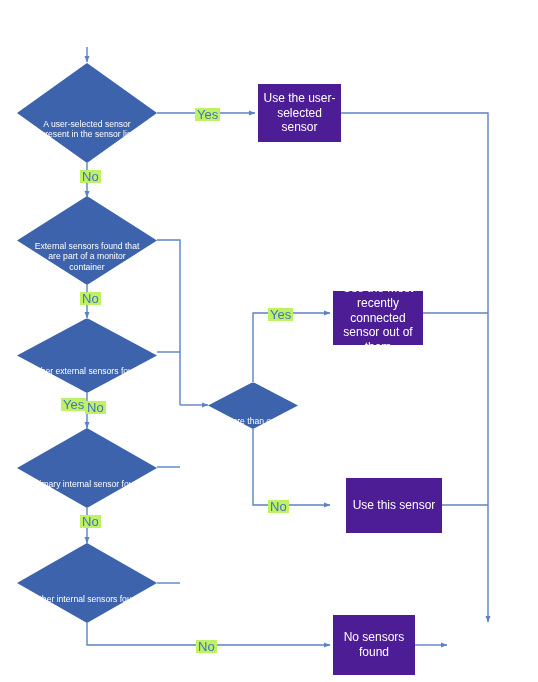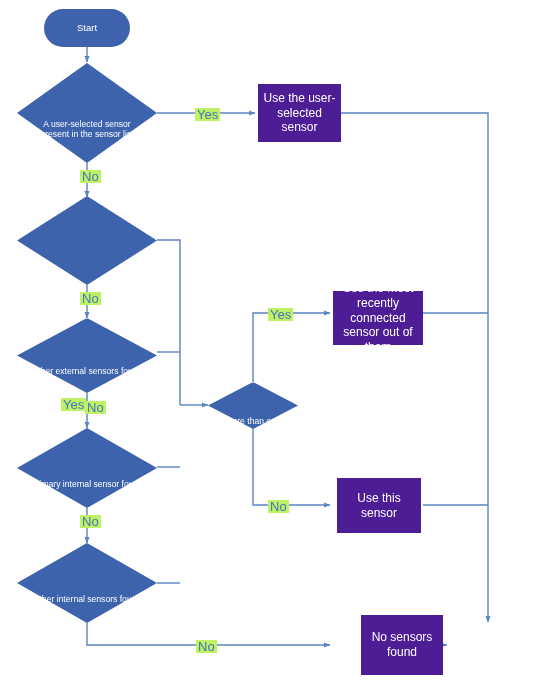--- a/index.html
+++ b/index.html
@@ -132,37 +132,37 @@
       <path d="M423,313 L488,313"></path>
 
       <path d="M423,505 L488,505"></path>
 
       <path d="M87,623 L87,645 L330,645" marker-end="url(#arrow)"></path>
 
       <path d="M415,645 L447,645" marker-end="url(#arrow)"></path>
     </g>
   </svg>
 
-  <div class="node terminator" style="left:44px; top:9px; width:86px; height:38px;">
-    <span class="node-label">Start</span>
-  </div>
 
   <div class="node decision" style="left:17px; top:63px; width:140px; height:100px;">
     <span class="diamond-shape"></span>
     <span class="node-label">A user-selected sensor
 present in the sensor list</span>
   </div>
 
   <div class="node process" style="left:258px; top:84px; width:83px; height:58px;">
     <span class="node-label">Use the user-
 selected sensor</span>
   </div>
 
   <div class="node decision" style="left:17px; top:196px; width:140px; height:89px;">
     <span class="diamond-shape"></span>
+    <span class="node-label">External sensors found that
+are part of a monitor
+container</span>
   </div>
 
   <div class="node decision" style="left:17px; top:428px; width:140px; height:80px;">
     <span class="diamond-shape"></span>
     <span class="node-label">Primary internal sensor found</span>
   </div>
 
   <div class="node decision" style="left:17px; top:318px; width:140px; height:75px;">
     <span class="diamond-shape"></span>
     <span class="node-label">Other external sensors found</span>
@@ -177,25 +177,25 @@
     <span class="diamond-shape"></span>
     <span class="node-label">More than one</span>
   </div>
 
   <div class="node process" style="left:333px; top:291px; width:90px; height:54px;">
     <span class="node-label">Use the most
 recently connected
 sensor out of them</span>
   </div>
 
-  <div class="node process" style="left:337px; top:478px; width:84px; height:55px;align-items:center;">
+  <div class="node process" style="left:346px; top:478px; width:96px; height:55px;align-items:center;">
     <span class="node-label">Use this sensor</span>
   </div>
 
-  <div class="node process" style="left:333px; top:615px; width:82px; height:60px;margin-left:28px;">
+  <div class="node process" style="left:333px; top:615px; width:82px; height:60px;">
     <span class="node-label">No sensors found</span>
   </div>
 
 
   <span class="edge-label" style="left:195px; top:108px;">Yes</span>
 
   <span class="edge-label" style="left:80px; top:170px;">No</span>
 
   <span class="edge-label" style="left:80px; top:292px;">No</span>
 

